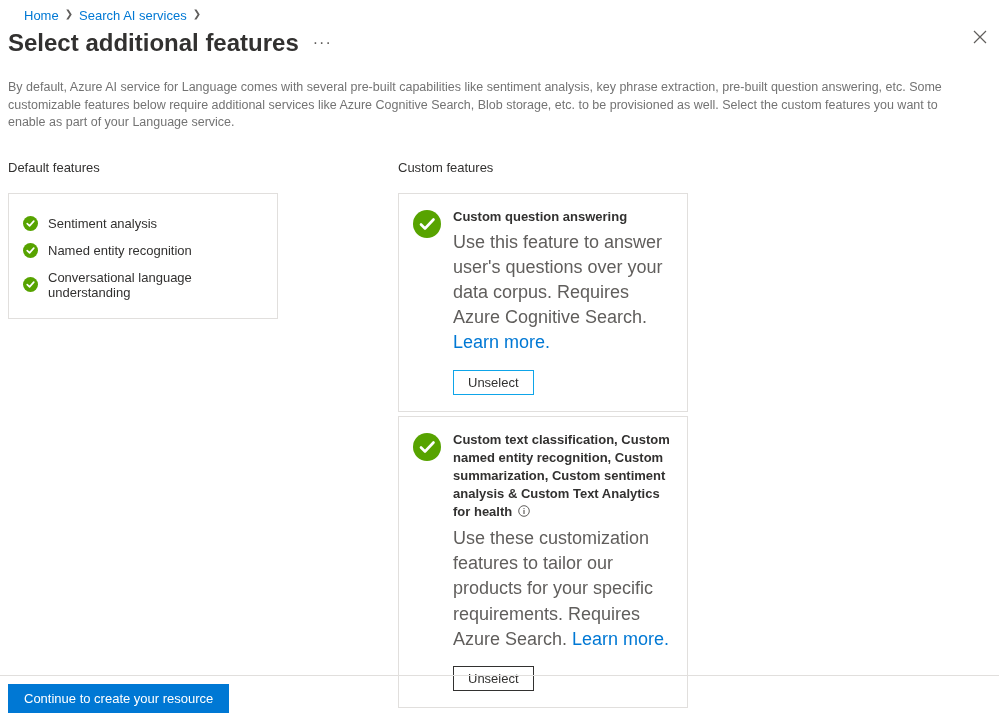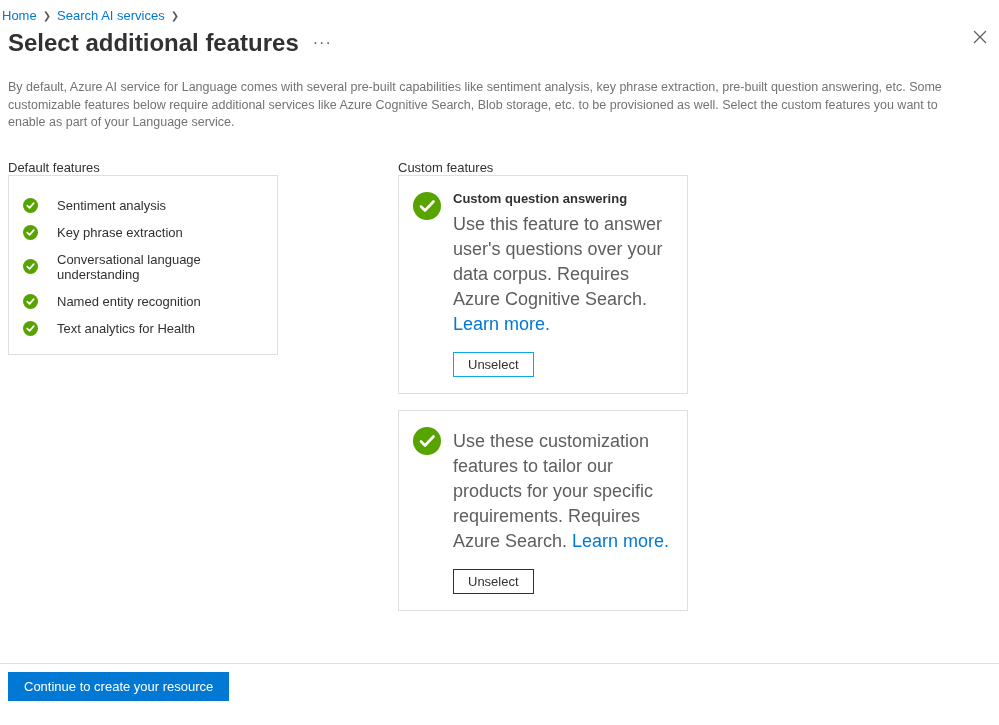--- a/index.html
+++ b/index.html
@@ -7,23 +7,22 @@
       font-family: "Segoe UI", -apple-system, BlinkMacSystemFont, sans-serif;
       font-size: 13px;
       color: #323130;
       background: #ffffff;
       width: 999px;
       height: 725px;
       position: relative;
       overflow: hidden;
     }
     .breadcrumb {
-      padding: 8px 8px 4px 2px;
-      display: flex;
-      align-items: center;
+      padding: 8px 8px 4px 24px;
+      display: flex;
       gap: 6px;
       font-size: 13px;
     }
     .breadcrumb a { color: #0078d4; text-decoration: none; cursor: pointer; }
     .breadcrumb .chevron { color: #605e5c; font-size: 10px; }
     .title-row {
       display: flex;
       align-items: center;
       padding: 2px 8px 8px 8px;
     }
@@ -58,46 +57,47 @@
     }
     .columns {
       display: flex;
       gap: 120px;
       padding: 18px 8px 0 8px;
     }
     .col { }
     .col-header {
       font-size: 13px;
       color: #323130;
+      margin-bottom: 18px;
     }
     .default-box {
       border: 1px solid #e1dfdd;
       width: 270px;
       padding: 16px 14px 12px 14px;
     }
     .default-item {
       display: flex;
       align-items: center;
-      gap: 19px;
+      gap: 10px;
       padding: 6px 0;
     }
     .check-small {
       width: 15px;
       height: 15px;
       flex-shrink: 0;
     }
     .default-item span.label {
       font-size: 13px;
       color: #323130;
     }
     .custom-col { width: 290px; }
     .custom-card {
       border: 1px solid #e1dfdd;
       padding: 14px 14px 16px 14px;
-      margin-bottom: 16px;
+      margin-bottom: 4px;
       display: flex;
       gap: 12px;
     }
     .check-large {
       width: 28px;
       height: 28px;
       flex-shrink: 0;
       margin-top: 2px;
     }
     .custom-body { flex: 1; }
@@ -128,21 +128,21 @@
       border: 1px solid #0ea5e9;
       background: #ffffff;
       padding: 4px 14px;
       font-size: 13px;
       cursor: pointer;
       color: #323130;
       font-family: inherit;
     }
     .footer {
       position: absolute;
-      bottom: 16px;
+      bottom: 4px;
       left: 0;
       right: 0;
       border-top: 1px solid #e1dfdd;
       padding: 8px 8px;
     }
     .continue-btn {
       background: #0078d4;
       color: #ffffff;
       border: none;
       padding: 7px 16px;
@@ -184,42 +184,28 @@
             <circle cx="8" cy="8" r="8" fill="#57a300"></circle>
             <path d="M4.5 8.2 L7 10.5 L11.5 5.5" stroke="#fff" stroke-width="1.8" fill="none" stroke-linecap="round" stroke-linejoin="round"></path>
           </svg>
         <span class="label">Sentiment analysis</span>
       </div>
       <div class="default-item">
         <svg class="check-small" viewBox="0 0 16 16">
             <circle cx="8" cy="8" r="8" fill="#57a300"></circle>
             <path d="M4.5 8.2 L7 10.5 L11.5 5.5" stroke="#fff" stroke-width="1.8" fill="none" stroke-linecap="round" stroke-linejoin="round"></path>
           </svg>
-        <span class="label">Key phrase extraction</span>
+        <span class="label">Named entity recognition</span>
       </div>
       <div class="default-item">
         <svg class="check-small" viewBox="0 0 16 16">
             <circle cx="8" cy="8" r="8" fill="#57a300"></circle>
             <path d="M4.5 8.2 L7 10.5 L11.5 5.5" stroke="#fff" stroke-width="1.8" fill="none" stroke-linecap="round" stroke-linejoin="round"></path>
           </svg>
         <span class="label">Conversational language understanding</span>
-      </div>
-      <div class="default-item">
-        <svg class="check-small" viewBox="0 0 16 16">
-            <circle cx="8" cy="8" r="8" fill="#57a300"></circle>
-            <path d="M4.5 8.2 L7 10.5 L11.5 5.5" stroke="#fff" stroke-width="1.8" fill="none" stroke-linecap="round" stroke-linejoin="round"></path>
-          </svg>
-        <span class="label">Named entity recognition</span>
-      </div>
-      <div class="default-item">
-        <svg class="check-small" viewBox="0 0 16 16">
-            <circle cx="8" cy="8" r="8" fill="#57a300"></circle>
-            <path d="M4.5 8.2 L7 10.5 L11.5 5.5" stroke="#fff" stroke-width="1.8" fill="none" stroke-linecap="round" stroke-linejoin="round"></path>
-          </svg>
-        <span class="label">Text analytics for Health</span>
       </div>
     </div>
   </div>
 
   <div class="col custom-col">
     <div class="col-header">Custom features</div>
 
     <div class="custom-card">
       <svg class="check-large" viewBox="0 0 28 28">
           <circle cx="14" cy="14" r="14" fill="#57a300"></circle>
@@ -233,20 +219,30 @@
         <button class="unselect-btn">Unselect</button>
       </div>
     </div>
 
     <div class="custom-card">
       <svg class="check-large" viewBox="0 0 28 28">
           <circle cx="14" cy="14" r="14" fill="#57a300"></circle>
           <path d="M8 14.5 L12 18.5 L20.5 9.5" stroke="#fff" stroke-width="2.6" fill="none" stroke-linecap="round" stroke-linejoin="round"></path>
         </svg>
       <div class="custom-body">
+        <div class="custom-title">
+          <span>Custom text classification, Custom named entity recognition, Custom summarization, Custom sentiment analysis &amp; Custom Text Analytics for health</span>
+          <span class="info-icon">
+            <svg width="12" height="12" viewBox="0 0 12 12">
+                <circle cx="6" cy="6" r="5.3" fill="none" stroke="#605e5c" stroke-width="1"></circle>
+                <circle cx="6" cy="3.6" r="0.7" fill="#605e5c"></circle>
+                <rect x="5.4" y="5" width="1.2" height="4" fill="#605e5c"></rect>
+              </svg>
+          </span>
+        </div>
         <div class="custom-desc">
           <span>Use these customization features to tailor our products for your specific requirements. Requires Azure Search. </span><a class="learn-more">Learn more.</a>
         </div>
         <button class="unselect-btn" style="outline:1px solid #323130; outline-offset:-1px;">Unselect</button>
       </div>
     </div>
 
   </div>
 </div>
 

